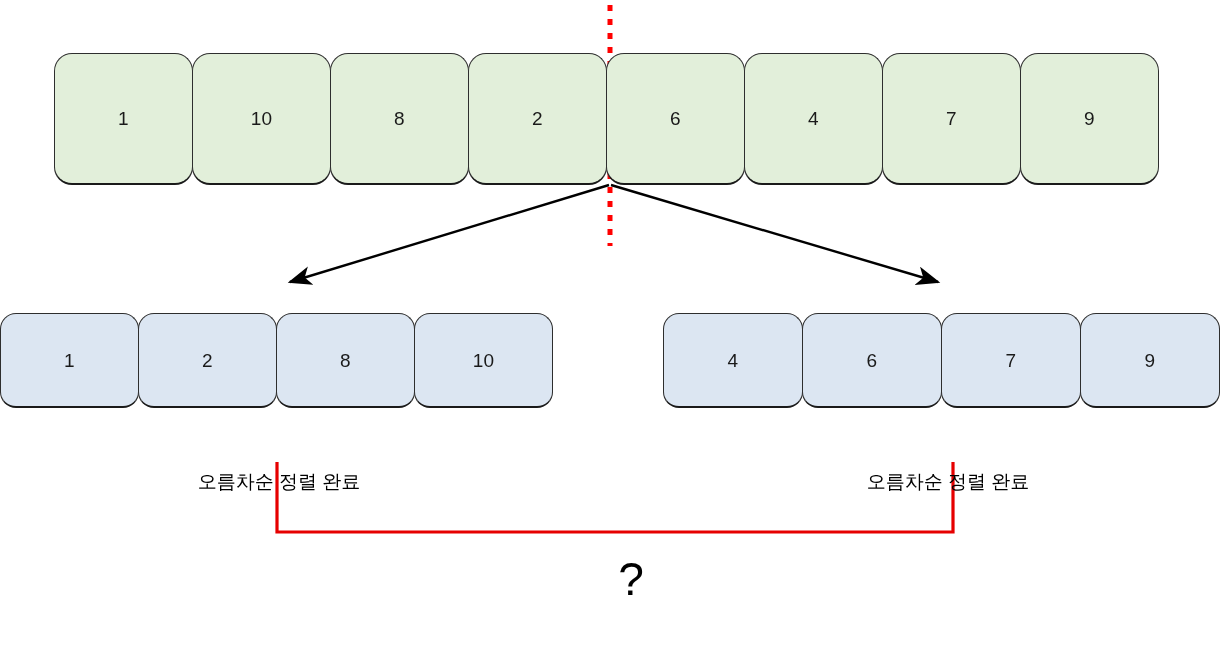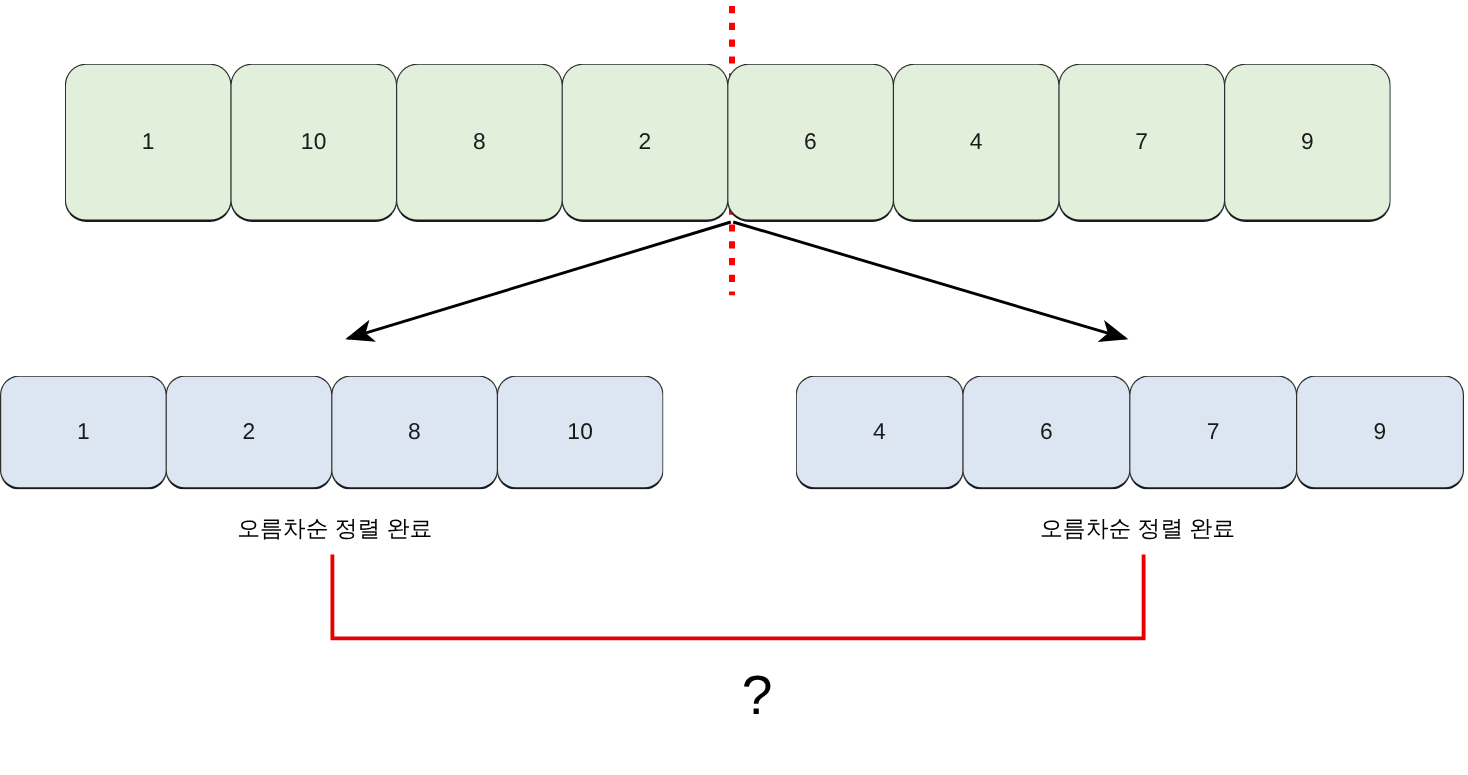--- a/index.html
+++ b/index.html
@@ -90,20 +90,21 @@
   }
 
   
   .caption {
     position: absolute;
     font-size: 19px;
     line-height: 1;
     white-space: nowrap;
     color: #000000;
     transform: translateX(-50%);
+    margin-top: 40px;
   }
   #caption-left  { left: 279px; top: 432px; }
   #caption-right { left: 948px; top: 432px; }
 
   
   #question-mark {
     position: absolute;
     left: 631px;
     top: 556px;
     transform: translateX(-50%);

